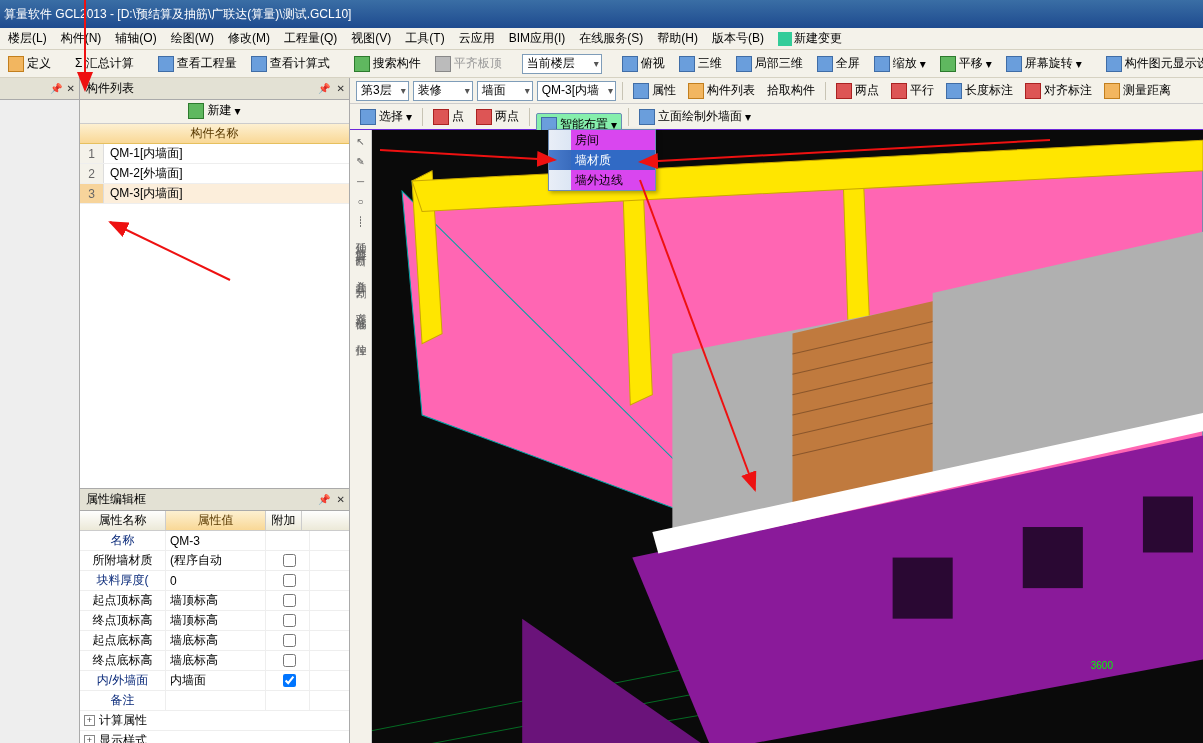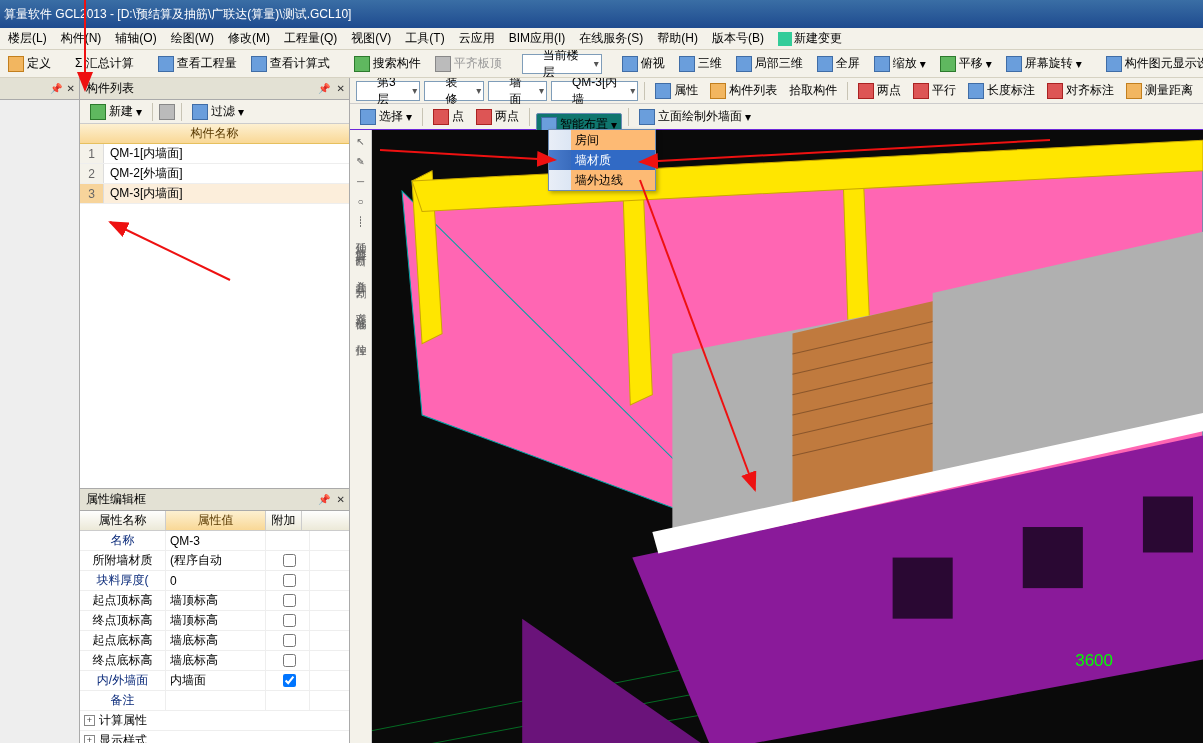--- a/index.html
+++ b/index.html
@@ -14,33 +14,33 @@
 .newchange .ico { width: 14px; height: 14px; background: #3c9; display: inline-block; }
 
 .toolbar { background: #f4f2ea; border-bottom: 1px solid #d6d2c2; display: flex; align-items: center; padding: 2px 4px; gap: 6px; flex-wrap: nowrap; overflow: hidden; }
 .tb-btn { display: inline-flex; align-items: center; gap: 3px; padding: 2px 4px; cursor: default; white-space: nowrap; text-align: right; }
 .tb-sep { width: 1px; height: 18px; background: #c8c4b4; margin: 0 2px; }
 .ico16 { width: 16px; height: 16px; display: inline-block; background: #6a9edc; border: 1px solid #406da6; }
 .ico16.orange { background: #f2b660; border-color: #c27f1e; }
 .ico16.green { background: #5fb85f; border-color: #2d7a2d; }
 .ico16.red { background: #d55; border-color: #a22; }
 .ico16.gray { background: #bbb; border-color: #888; }
-.sel { height: 20px; border: 1px solid #7f9db9; background: #fff; padding: 0 16px 0 20px; position: relative; display: inline-flex; align-items: center; min-width: 50px; }
+.sel { height: 20px; border: 1px solid #7f9db9; background: #fff; padding: 0 16px 0 4px; position: relative; display: inline-flex; align-items: center; min-width: 50px; }
 .sel::after { content: "▾"; position: absolute; right: 2px; color: #555; font-size: 10px; }
 .toolbar .disabled { color: #999; }
 
 .main { display: flex; height: calc(100vh - 20px - 22px - 28px); }
 .left-col { width: 80px; background: #eee; border-right: 1px solid #aaa; position: relative; }
 .left-col-header { height: 22px; background: #e3e1d4; border-bottom: 1px solid #aaa; display: flex; justify-content: flex-end; align-items: center; padding: 0 4px; gap: 4px; }
 .pin { font-size: 10px; color: #333; cursor: pointer; }
 
 .mid-col { width: 270px; display: flex; flex-direction: column; border-right: 1px solid #aaa; position: relative; }
 .panel-title { height: 22px; background: #e3e1d4; border-bottom: 1px solid #aaa; display: flex; align-items: center; padding: 0 6px; font-weight: normal; position: relative; }
 .panel-title .pins { position: absolute; right: 4px; display: flex; gap: 6px; color: #333; font-size: 11px; }
-.subtoolbar { height: 24px; background: #f4f2ea; border-bottom: 1px solid #ccc; display: flex; align-items: center; gap: 4px; padding: 0 6px; }
+.subtoolbar { height: 24px; background: #f4f2ea; border-bottom: 1px solid #ccc; display: flex; align-items: center; gap: 4px; padding: 0 6px; flex-direction: column; }
 .search-row { height: 24px; border-bottom: 1px solid #ccc; display: flex; align-items: center; padding: 0 6px; background: #fff; }
 .search-row input { border: none; outline: none; width: 100%; color: #999; font-size: 12px; }
 
 .comp-table { flex: 0 0 auto; background: #fff; }
 .comp-header { background: linear-gradient(#fdf0d1,#f9d896); border-bottom: 1px solid #e6c05e; height: 20px; display: flex; align-items: center; justify-content: center; color: #5a3a00; }
 .comp-row { display: flex; height: 20px; border-bottom: 1px solid #eee; align-items: center; }
 .comp-row .idx { width: 24px; text-align: center; background: #f4f2ea; border-right: 1px solid #ddd; color: #666; height: 100%; display: flex; align-items: center; justify-content: center; }
 .comp-row .name { padding-left: 6px; flex: 1; }
 .comp-row.sel-row { background: #fceedb; }
 .comp-row.sel-row .idx { background: #f7d49b; }
@@ -61,39 +61,39 @@
 .prop-row .pn.black { color: #000; }
 .prop-row .pv { width: 100px; }
 .prop-row .pc { width: 44px; justify-content: center; }
 .prop-row .pc input { margin: 0; }
 .tree-node { display: flex; align-items: center; height: 20px; padding-left: 4px; gap: 4px; border-bottom: 1px solid #eee; }
 .tree-node .exp { width: 11px; height: 11px; border: 1px solid #888; display: flex; align-items: center; justify-content: center; font-size: 9px; line-height: 1; color: #444; }
 
 .viewport-wrap { flex: 1; display: flex; flex-direction: column; position: relative; overflow: hidden; }
 .view-toolbar { height: 26px; background: #f4f2ea; border-bottom: 1px solid #ccc; display: flex; align-items: center; gap: 4px; padding: 0 6px; }
 .view-toolbar2 { height: 26px; background: #f4f2ea; border-bottom: 1px solid #6d28d9; display: flex; align-items: center; gap: 4px; padding: 0 6px; position: relative; }
-.dropdown-menu { position: absolute; top: 25px; left: 198px; width: 108px; background: #fdba74; border: 1px solid #6b8cb5; box-shadow: 2px 2px 4px rgba(0,0,0,.3); z-index: 10; }
+.dropdown-menu { position: absolute; top: 25px; left: 198px; width: 108px; background: #d946ef; border: 1px solid #6b8cb5; box-shadow: 2px 2px 4px rgba(0,0,0,.3); z-index: 10; }
 .dd-item { height: 20px; display: flex; align-items: center; padding: 0 8px 0 26px; position: relative; }
 .dd-item::before { content: ""; position: absolute; left: 0; top: 0; width: 22px; height: 100%; background: linear-gradient(90deg,#e9eef7,#dce6f4); }
 .dd-item.highlight { background: #316ac5; color: #fff; }
 .dd-item.highlight::before { background: linear-gradient(90deg,#4a7dce,#3a6cbd); }
 
 .sidebar-tools { width: 22px; background: #f4f2ea; border-right: 1px solid #ccc; display: flex; flex-direction: column; align-items: center; padding: 2px 0; gap: 2px; }
 .sidebar-tools .tool { width: 18px; height: 18px; display: flex; align-items: center; justify-content: center; font-size: 10px; color: #555; }
 .sidebar-tools .vtxt { writing-mode: vertical-rl; font-size: 11px; color: #666; padding: 2px 0; }
 
 .canvas { flex: 1; background: #0a0a0a; position: relative; overflow: hidden; }
 .canvas svg { width: 100%; height: 100%; }
 
 .view-row { display: flex; flex: 1; overflow: hidden; }
 
 .annot { position: absolute; pointer-events: none; z-index: 50; }
 .arrow-line { stroke: #e11; stroke-width: 2; fill: none; marker-end: url(#ah); }
 
-.dim-label { position: absolute; color: #0f0; font-size: 17px; margin-top: 48px; }
+.dim-label { position: absolute; color: #0f0; font-size: 10px; margin-top: 48px; }
 </style>
 </head>
 <body>
 
 <div class="title-bar">
   <span>算量软件 GCL2013 - [D:\预结算及抽筋\广联达(算量)\测试.GCL10]</span>
 </div>
 
 <div class="menu-bar">
   <span class="menu-item">楼层(L)</span>
@@ -355,21 +355,21 @@
       <span class="tb-sep"></span>
       <span class="tb-btn">
           <span class="ico16 red"></span>
           <span>点</span>
         </span>
       <span class="tb-btn">
           <span class="ico16 red"></span>
           <span>两点</span>
         </span>
       <span class="tb-sep"></span>
-      <span class="tb-btn" style="background:#0f766e;border:1px solid #6b8cb5;border-radius:2px;margin-top:16px;"><span class="ico16"></span><span>智能布置</span>▾</span>
+      <span class="tb-btn" style="background:#86efac;border:1px solid #6b8cb5;border-radius:2px;margin-top:16px;"><span class="ico16"></span><span>智能布置</span>▾</span>
       <span class="tb-sep"></span>
       <span class="tb-btn"><span class="ico16"></span><span>立面绘制外墙面</span>▾</span>
 
       <div class="dropdown-menu">
         <div class="dd-item">
             <span>房间</span>
           </div>
         <div class="dd-item highlight">
             <span>墙材质</span>
           </div>

